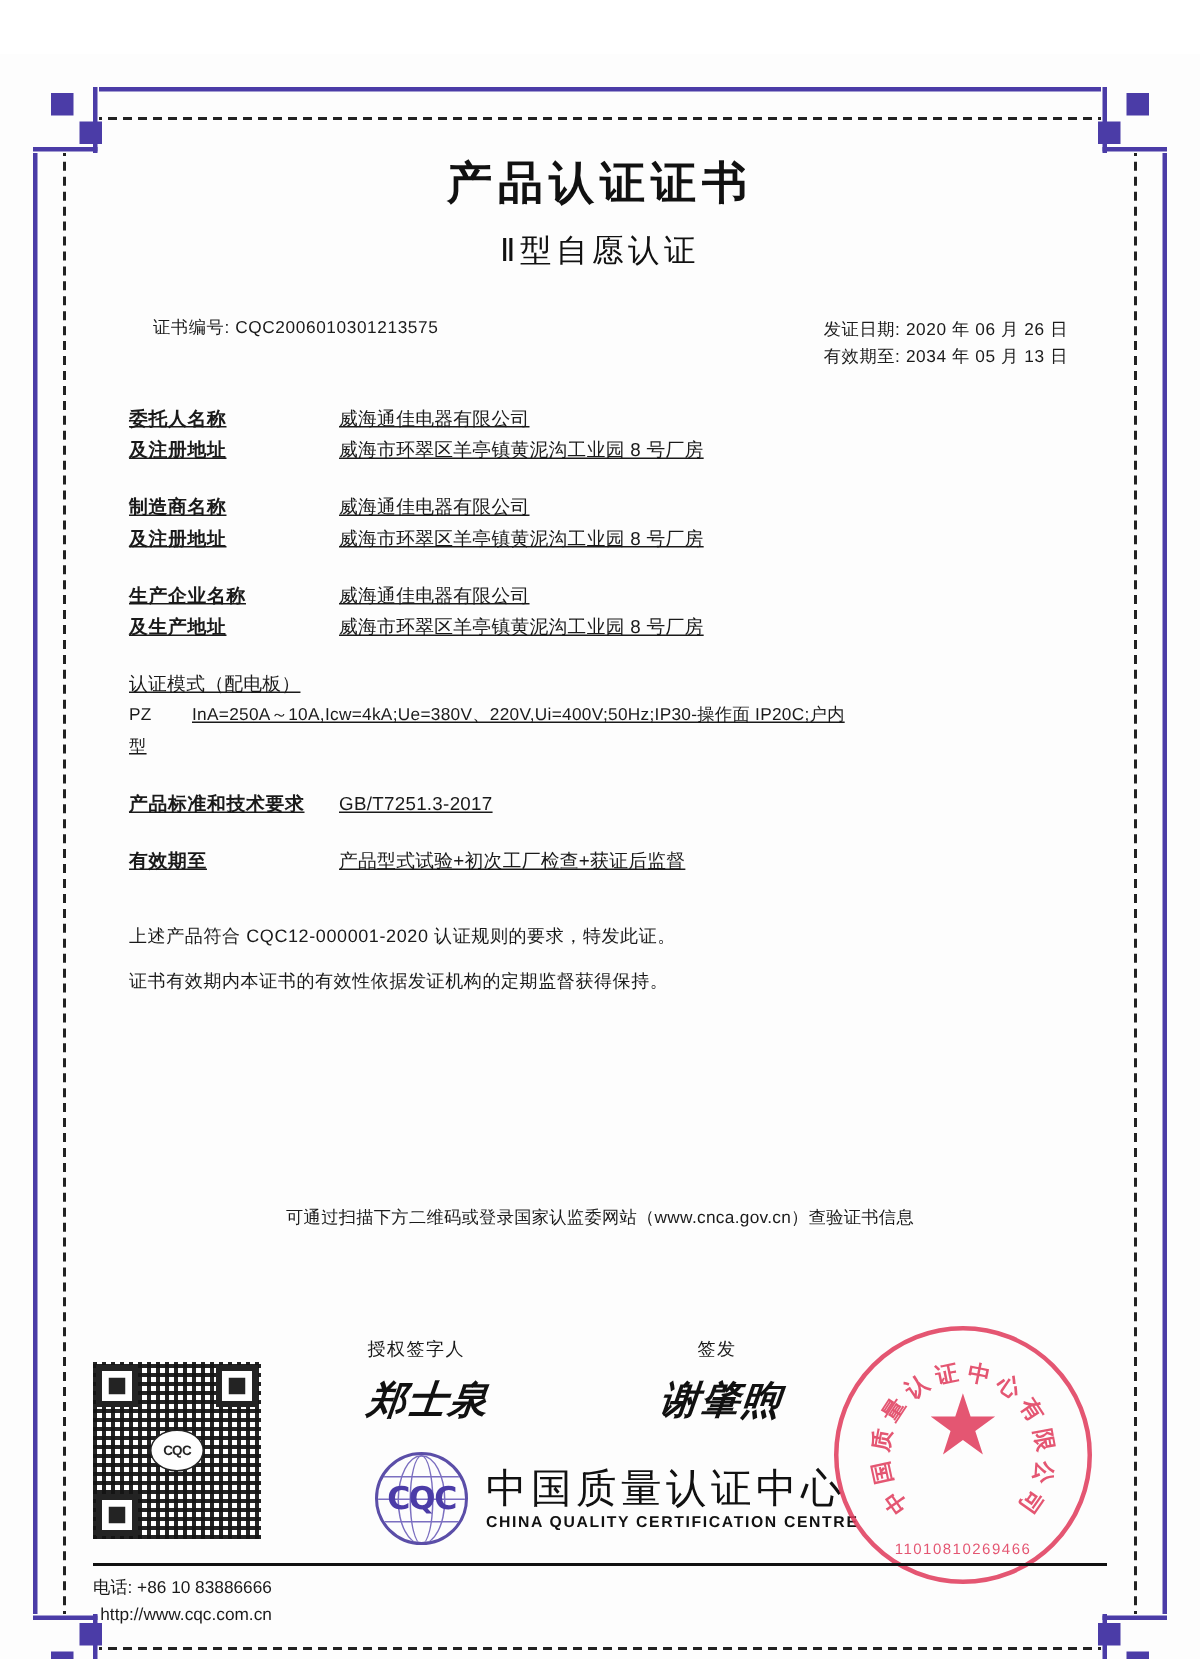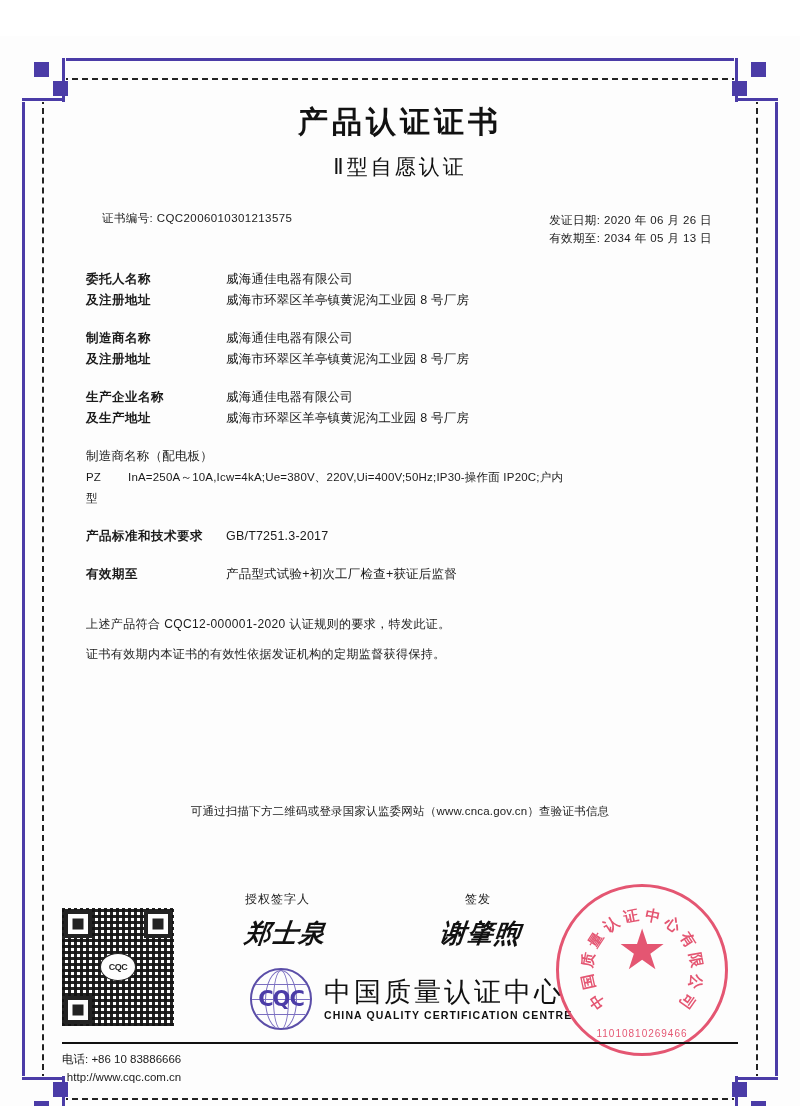--- a/index.html
+++ b/index.html
@@ -37,21 +37,21 @@
   .subtitle{
     text-align:center;font-size:21px;letter-spacing:3px;margin-top:10px;color:#111;
   }
 
   .meta{margin-top:30px;position:relative;height:44px;font-size:11.5px;}
   .meta .left{position:absolute;left:42px;top:0;letter-spacing:.4px;}
   .meta .right{position:absolute;right:28px;top:0;text-align:left;line-height:18px;letter-spacing:.4px;}
   .meta .right div{white-space:nowrap;}
 
   .rows{margin-top:14px;padding-left:26px;font-size:12.5px;}
-  .row{display:flex;margin-bottom:17px;align-items:flex-end;}
+  .row{display:flex;margin-bottom:17px;align-items:flex-end;text-decoration:underline;}
   .row .lab{
     width:140px;flex:0 0 140px;font-weight:bold;line-height:21px;letter-spacing:.5px;
   }
   .row .lab div{white-space:nowrap;}
   .row .val{flex:1;line-height:21px;letter-spacing:.2px;}
   .row .val div{white-space:nowrap;}
   .row.spec .val .mono{font-size:11.5px;}
   .row.spec .val .pz{display:inline-block;width:42px;}
 
   .statement{margin-top:24px;padding-left:26px;font-size:12px;line-height:30px;letter-spacing:.4px;}
@@ -222,21 +222,21 @@
           <div>及生产地址</div>
         </div>
         <div class="val">
           <div>威海通佳电器有限公司</div>
           <div>威海市环翠区羊亭镇黄泥沟工业园 8 号厂房</div>
         </div>
       </div>
 
       <div class="row spec">
         <div class="val">
-          <div>制造商名称（配电板）</div>
+          <div>认证模式（配电板）</div>
           <div class="mono"><span class="pz">PZ</span><span>InA=250A～10A,Icw=4kA;Ue=380V、220V,Ui=400V;50Hz;IP30-操作面 IP20C;户内</span></div>
           <div class="mono">型</div>
         </div>
       </div>
 
       <div class="row" style="margin-top:8px;">
         <div class="lab">
           <div>产品标准和技术要求</div>
         </div>
         <div class="val">

